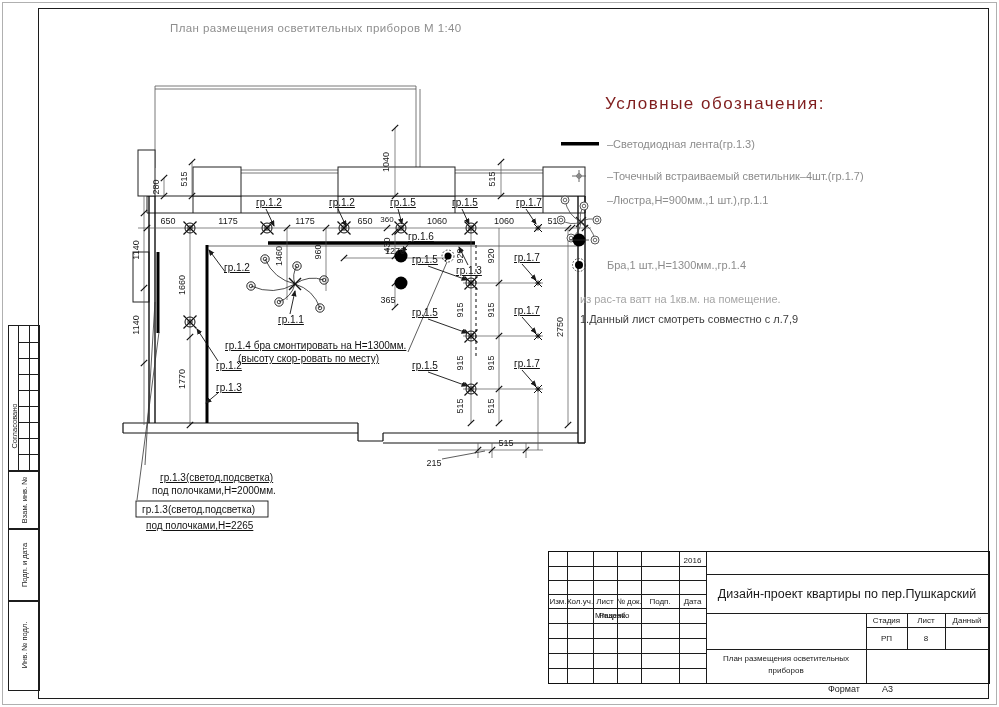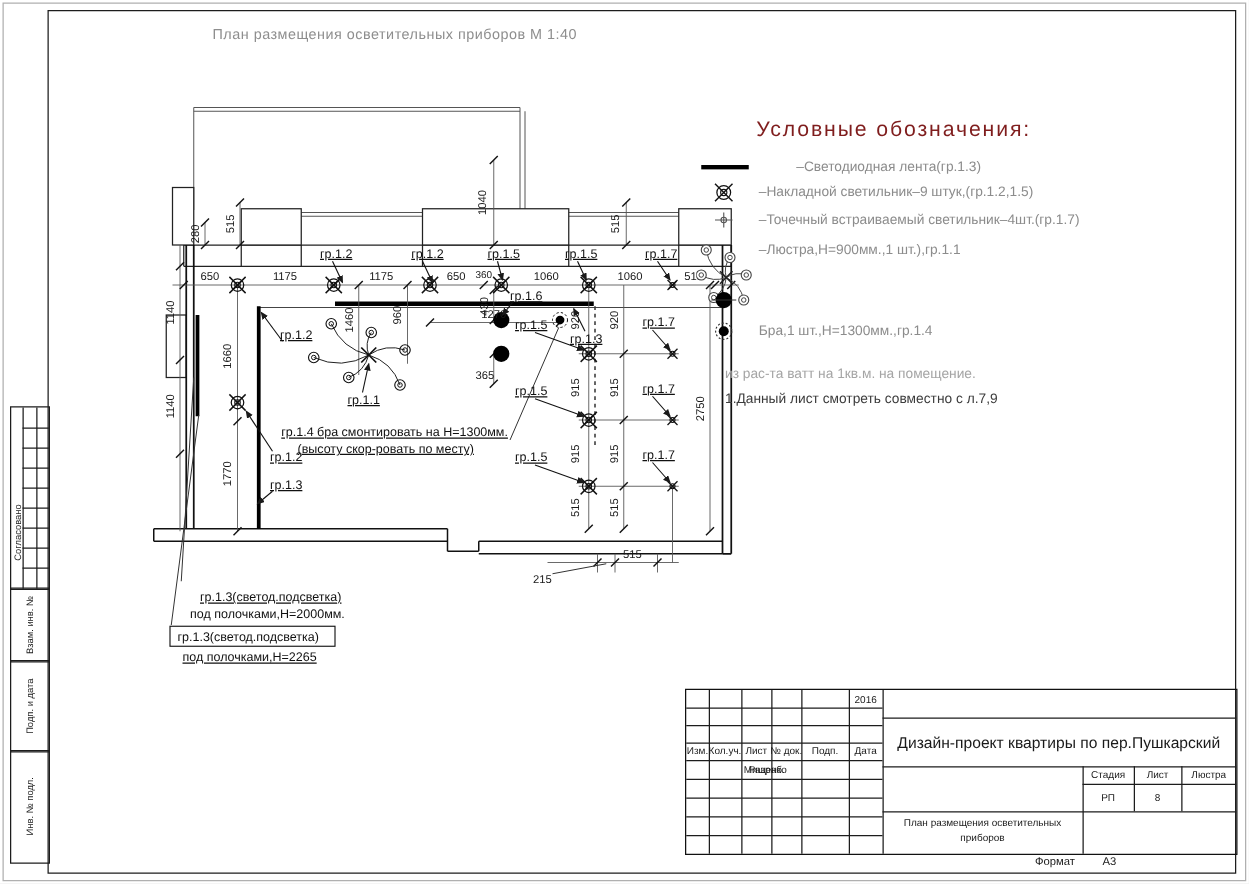--- a/index.html
+++ b/index.html
@@ -286,38 +286,27 @@
         <text x="104" y="513" font-size="10" fill="#111" font-family="&quot;Liberation Sans&quot;,sans-serif">гр.1.3(светод.подсветка)</text>
         <rect x="98" y="501" width="132" height="16" fill="none" stroke="#111" stroke-width="0.9"></rect>
         <text x="108" y="529" font-size="10" fill="#111" font-family="&quot;Liberation Sans&quot;,sans-serif" text-decoration="underline">под полочками,Н=2265</text>
       </g>
 </svg>
 
 <div class="abs" id="legend">
   <div class="lg-title">Условные обозначения:</div>
   <div class="lg-note" style="left:25px;top:211px">из рас-та ватт на 1кв.м. на помещение.</div>
   <div class="lg-note2" style="left:25px;top:231px">1.Данный лист смотреть совместно с л.7,9</div>
-<div class="lg-row" style="top: 42px; gap: 30px;">
+<div class="lg-row" style="top: 52px;">
         <span class="lg-sym">
           <svg width="44" height="20">
             <rect x="2" y="8" width="38" height="3.5" fill="#000"></rect>
           </svg>
         </span>
         <span class="lg-txt">–Светодиодная лента(гр.1.3)</span>
-      </div>
-      <div class="lg-row" style="top: 62px;">
-        <span class="lg-sym">
-          <svg width="44" height="20">
-            <circle cx="20" cy="10" r="5.5" fill="none" stroke="#111" stroke-width="1"></circle>
-            <circle cx="20" cy="10" r="2.5" fill="none" stroke="#111" stroke-width="0.9"></circle>
-            <line x1="13" y1="17" x2="27" y2="3" stroke="#111" stroke-width="1.2"></line>
-            <line x1="13" y1="3" x2="27" y2="17" stroke="#111" stroke-width="1.2"></line>
-          </svg>
-        </span>
-        <span class="lg-txt">–Накладной светильник–9 штук,(гр.1.2,1.5)</span>
       </div>
       <div class="lg-row" style="top: 84px;">
         <span class="lg-sym">
           <svg width="44" height="20">
             <circle cx="20" cy="10" r="2.2" fill="none" stroke="#555" stroke-width="0.9"></circle>
             <line x1="13" y1="10" x2="27" y2="10" stroke="#555" stroke-width="0.9"></line>
             <line x1="20" y1="4" x2="20" y2="16" stroke="#555" stroke-width="0.9"></line>
           </svg>
         </span>
         <span class="lg-txt">–Точечный встраиваемый светильник–4шт.(гр.1.7)</span>
@@ -418,21 +407,21 @@
   <div class="cellt" style="left:31px;top:49px;">Кол.уч.</div>
   <div class="cellt" style="left:56px;top:49px;">Лист</div>
   <div class="cellt" style="left:80px;top:49px;">№ док.</div>
   <div class="cellt" style="left:111px;top:49px;">Подп.</div>
   <div class="cellt" style="left:143.5px;top:49px;">Дата</div>
   <div class="lft" style="left:2px;top:59px;margin-left:48px;">Разраб.</div>
   <div class="lft" style="left:46px;top:59px;">Мищенко</div>
   <div id="tb-project" style="left:298px;top:42px;">Дизайн-проект квартиры по пер.Пушкарский</div>
   <div class="cellt" style="left:337.5px;top:68px;">Стадия</div>
   <div class="cellt" style="left:377px;top:68px;">Лист</div>
-  <div class="cellt" style="left:418px;top:68px;">Люстра</div>
+  <div class="cellt" style="left:418px;top:68px;">Данный</div>
   <div class="cellt" style="left:337.5px;top:86px;">РП</div>
   <div class="cellt" style="left:377px;top:86px;">8</div>
   <div class="cellt" style="left:237px;top:106px;">План размещения осветительных</div>
   <div class="cellt" style="left:237px;top:118px;">приборов</div>
 </div>
 <div class="abs" id="format-strip">
   <span>Формат</span>
   <span>А3</span>
 </div>
 

